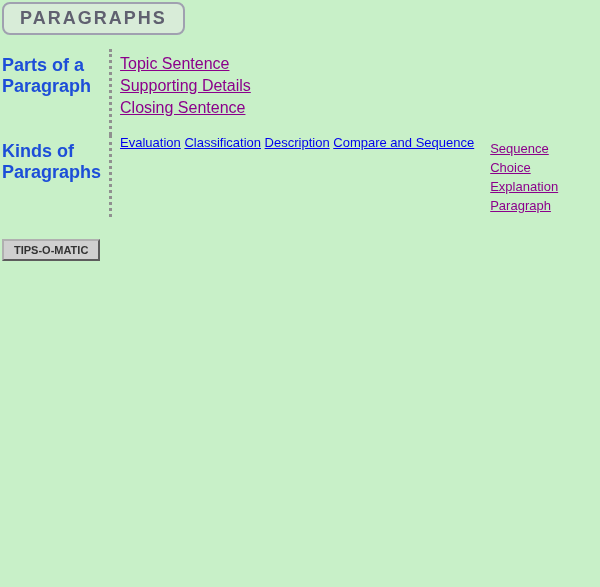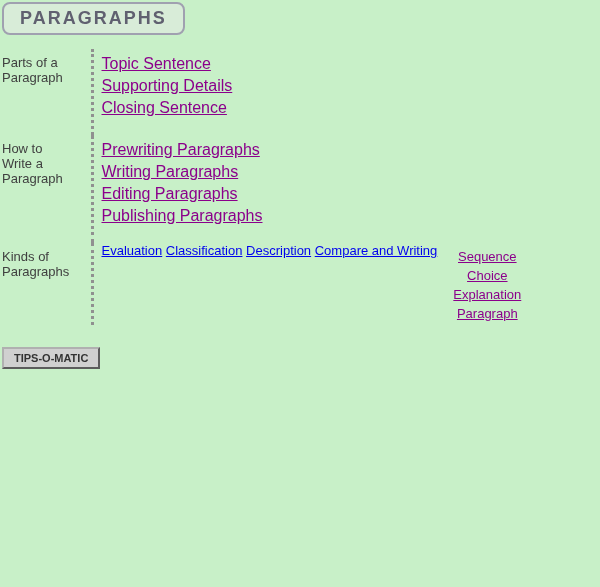--- a/index.html
+++ b/index.html
@@ -30,23 +30,23 @@
     }
 
     .logo-text {
       font-size: 18px;
       font-weight: bold;
       color: #606070;
       letter-spacing: 2px;
     }
 
     .section-label {
-      color: #404040;
-      font-weight: normal;
-      font-size: 13px;
+      color: #1d4ed8;
+      font-weight: bold;
+      font-size: 18px;
       vertical-align: top;
       padding-top: 6px;
       padding-right: 8px;
       white-space: nowrap;
       width: 90px;
     }
 
     .section-links {
       vertical-align: top;
       padding-top: 6px;
@@ -65,21 +65,20 @@
 
     .kinds-left {
       border-left: 3px dotted #909090;
       padding-left: 8px;
     }
 
     .kinds-right {
       padding-left: 16px;
       vertical-align: top;
       padding-top: 6px;
-      text-align: center;
     }
 
     .kinds-right a {
       display: block;
       color: #8b008b;
       text-decoration: underline;
       margin-bottom: 4px;
       font-size: 13px;
     }
 
@@ -123,42 +122,30 @@
           Parts of a<br>Paragraph
         </td>
         <td class="section-links">
           <a href="#">Topic Sentence</a>
           <a href="#">Supporting Details</a>
           <a href="#">Closing Sentence</a>
         </td>
         <td></td>
       </tr>
 
-      <tr>
-        <td class="section-label">
-          How to<br>Write a<br>Paragraph
-        </td>
-        <td class="section-links">
-          <a href="#">Prewriting Paragraphs</a>
-          <a href="#">Writing Paragraphs</a>
-          <a href="#">Editing Paragraphs</a>
-          <a href="#">Publishing Paragraphs</a>
-        </td>
-        <td></td>
-      </tr>
 
       <tr>
         <td class="section-label">
           Kinds of<br>Paragraphs
         </td>
         <td class="kinds-left">
           <a href="#">Evaluation</a>
           <a href="#">Classification</a>
           <a href="#">Description</a>
-          <a href="#">Compare and Writing</a>
+          <a href="#">Compare and Sequence</a>
         </td>
         <td class="kinds-right">
           <a href="#">Sequence</a>
           <a href="#">Choice</a>
           <a href="#">Explanation</a>
           <a href="#">Paragraph</a>
         </td>
       </tr>
 
     </tbody>

